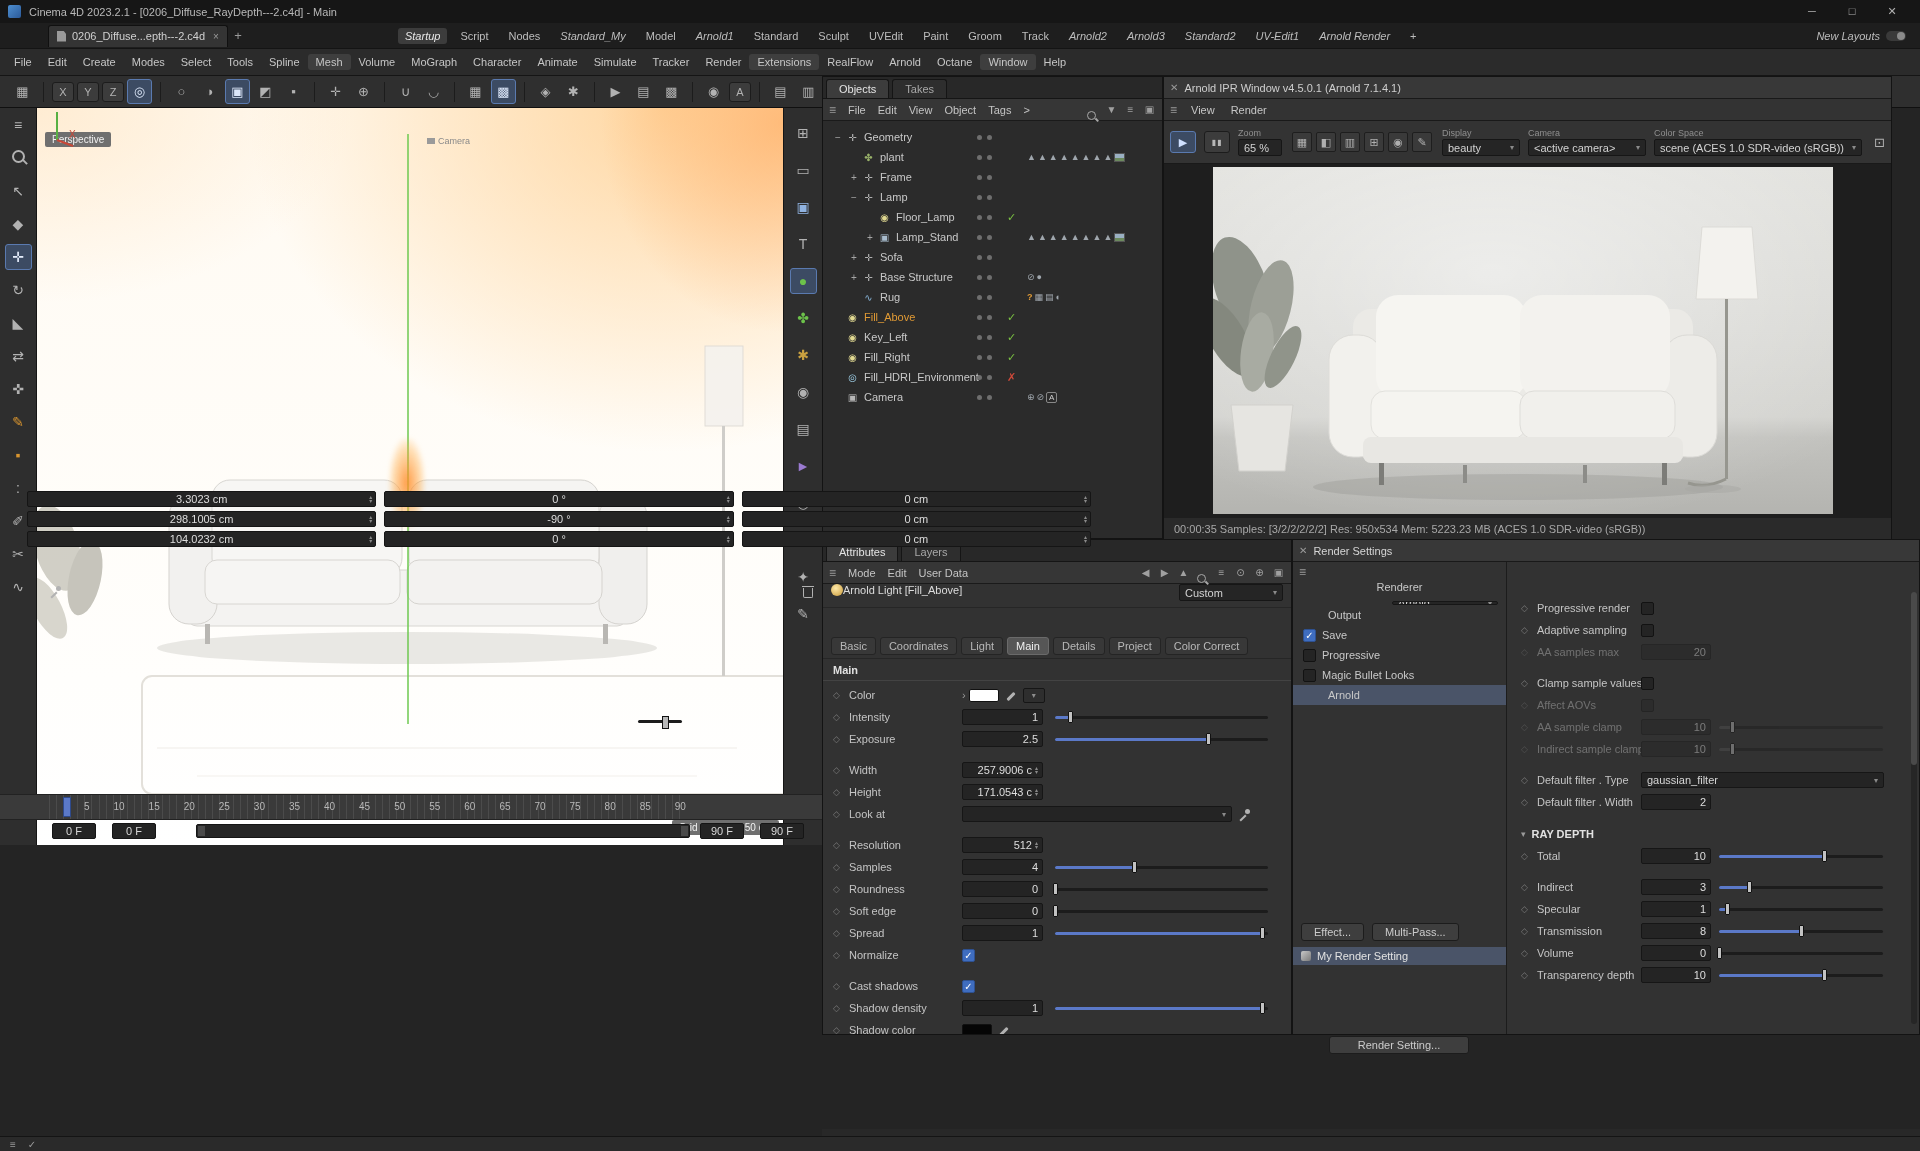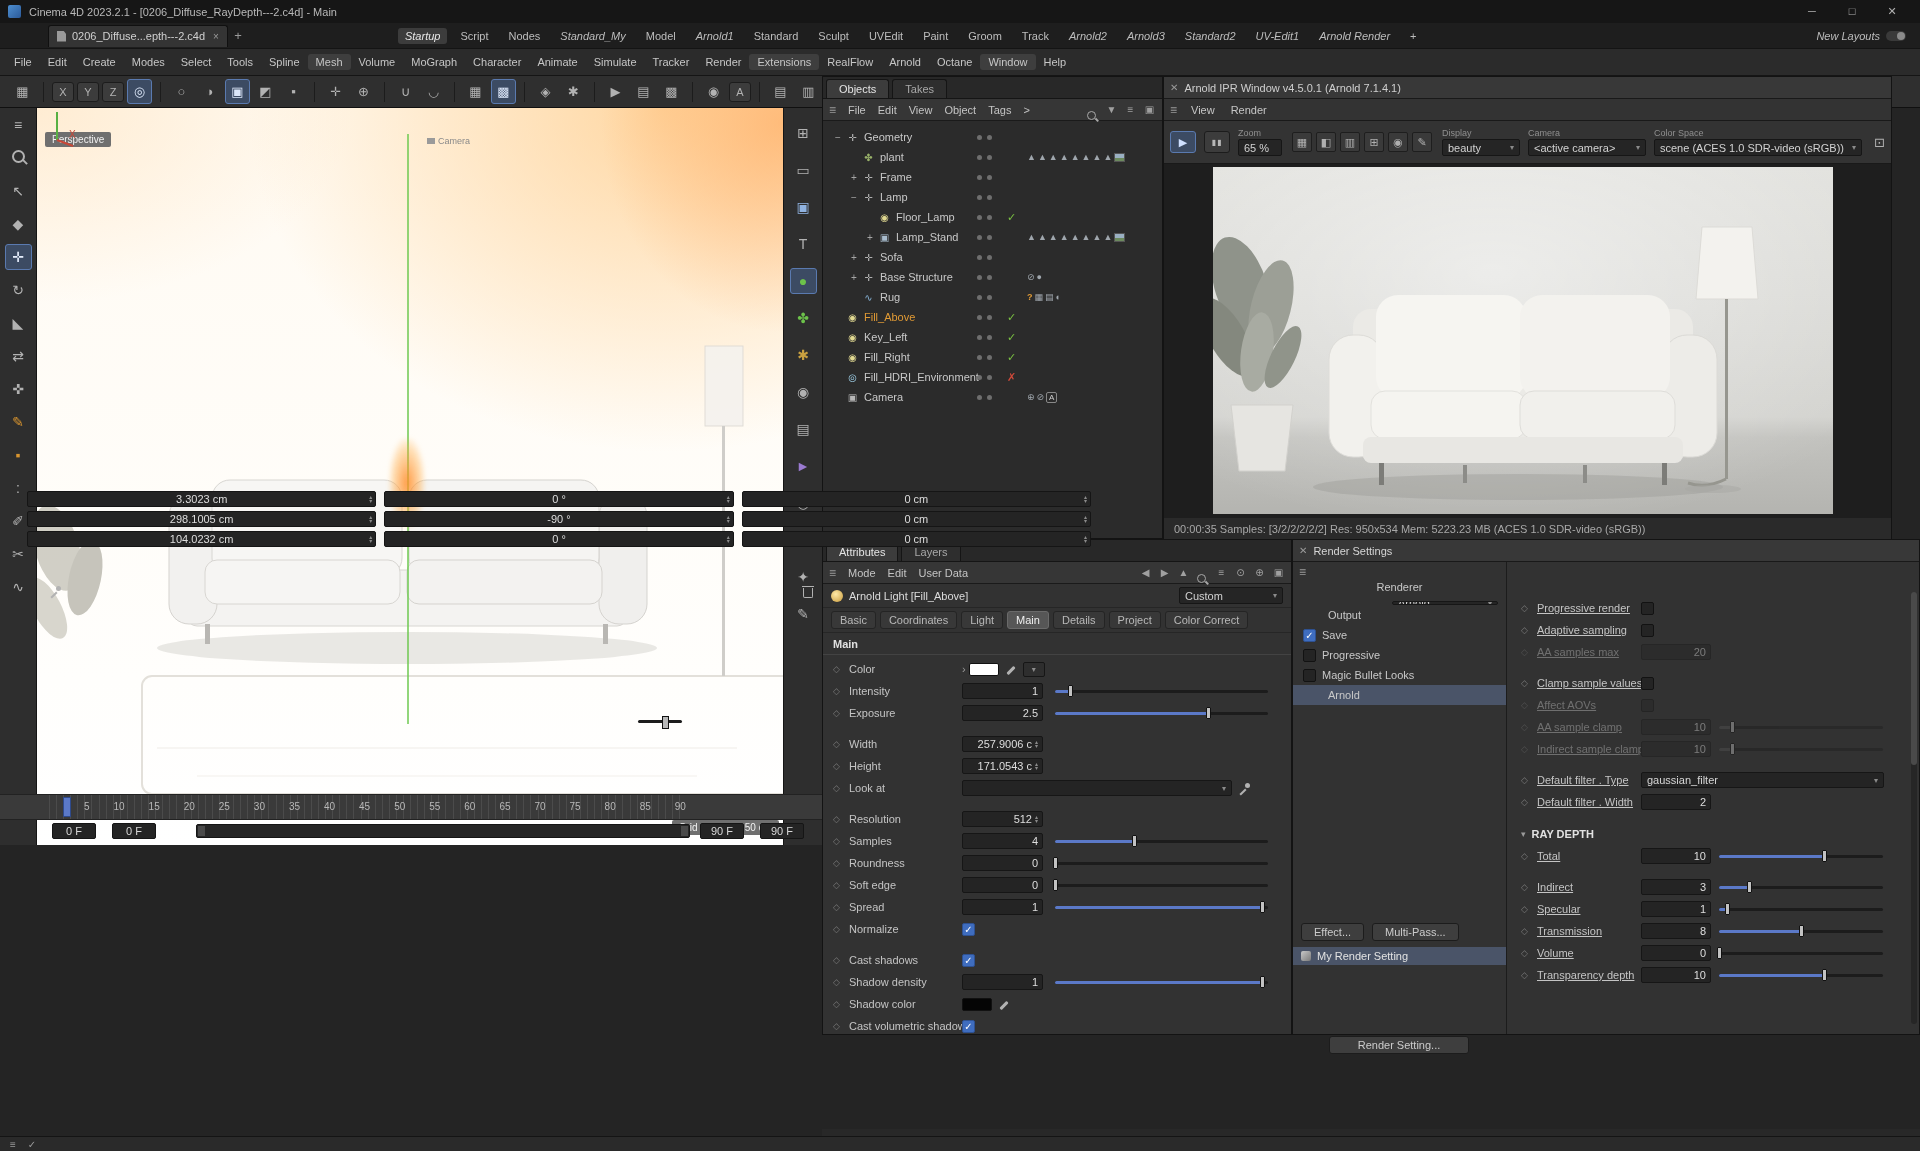--- a/index.html
+++ b/index.html
@@ -109,25 +109,25 @@
 .ipr-ic{width:20px;height:20px;display:flex;align-items:center;justify-content:center;background:#3a3a3a;border:1px solid #1e1e1e;border-radius:2px;color:#b0b0b0;font-size:11px;cursor:pointer;}
 .ipr-expand{margin-left:auto;color:#b0b0b0;font-size:13px;cursor:pointer;}
 .ipr-canvas{height:354px;background:#1e1e1e;position:relative;overflow:hidden;}
 .ipr-image{position:absolute;left:49px;top:3px;width:620px;height:347px;background:#d5d5d1;}
 .ipr-status{height:21px;display:flex;align-items:center;padding:0 10px;color:#a8a8a8;background:#2a2a2a;white-space:nowrap;overflow:hidden;}
 
 #farright{left:1892px;top:76px;width:28px;height:463px;background:#2e2e2e;display:flex;flex-direction:column;align-items:center;padding-top:8px;gap:12px;}
 #farright span{color:#9a9a9a;font-size:10px;cursor:pointer;}
 
 #attributes-panel{left:822px;top:539px;width:470px;height:496px;overflow:hidden;}
-.objrow{height:24px;display:flex;align-items:center;padding:0 8px;gap:6px;border-bottom:1px solid #262626;}
+.objrow{height:24px;display:flex;align-items:flex-start;padding:0 8px;border-bottom:1px solid #262626;}
 .objrow .bulb{width:12px;height:12px;border-radius:50%;background:radial-gradient(circle at 40% 35%,#ffe9a8,#c89a3a);}
 .objttl{color:#dcdcdc;}
 .customdd{margin-left:auto;width:104px;}
-.atabs{display:flex;gap:4px;padding:3px 8px;border-bottom:1px solid #262626;}
+.atabs{display:flex;gap:4px;padding:3px 8px;border-bottom:1px solid #262626;margin-top:26px;}
 .atab{padding:2px 8px;color:#b8b8b8;border-radius:3px;cursor:pointer;background:#383838;border:1px solid #242424;}
 .atab.active{background:#565656;border-color:#6a6a6a;color:#efefef;}
 .sectitle{height:22px;display:flex;align-items:center;padding:0 10px;color:#e0e0e0;border-bottom:1px solid #434343;font-weight:bold;}
 
 .arow{display:flex;align-items:center;height:22px;padding-left:10px;}
 .arow.gap{margin-top:9px;}
 .arow.disabled{opacity:.42;}
 .kd{width:16px;color:#787878;font-size:9px;}
 .albl{width:113px;color:#c4c4c4;white-space:nowrap;overflow:hidden;}
 .aexp,.aswatch,.apencil,.abox,.addsm,.aslider,.achk,.add,.apicker{display:none;}
@@ -166,21 +166,21 @@
 .rs-item .rlbl{margin-left:6px;color:#c8c8c8;white-space:nowrap;}
 .rs-item:not(.has-chk) .rlbl{margin-left:25px;}
 .rs-item.sel{background:#4a5468;}
 .rs-buttons{position:absolute;left:8px;top:361px;display:flex;gap:8px;}
 .rs-btn{background:#3e3e3e;border:1px solid #1c1c1c;border-radius:3px;padding:2px 12px;color:#cccccc;cursor:pointer;}
 .rs-mysetting{position:absolute;left:0;top:385px;width:100%;height:18px;background:#4a5468;display:flex;align-items:center;padding-left:8px;gap:6px;color:#e2e2e2;}
 .rs-mysetting i{width:10px;height:10px;background:linear-gradient(135deg,#c8c8c8,#7a7a7a);border-radius:2px;}
 .rs-renderbtn{position:absolute;left:36px;top:474px;width:140px;}
 
 #arn-col{position:absolute;left:214px;top:22px;right:0;bottom:0;padding-top:35px;overflow:hidden;}
-#arn-col .albl{width:104px;text-decoration:underline;}
+#arn-col .albl{width:104px;}
 #arn-col .abox{width:70px;}
 #arn-col .arow.has-slider .aslider{width:164px;margin-left:8px;}
 #arn-col .arow.has-dd .add{width:243px;}
 #arn-col .arow{padding-left:14px;}
 .ray-header{height:22px;display:flex;align-items:center;gap:6px;padding-left:14px;color:#e2e2e2;font-weight:bold;margin-top:10px;}
 .ray-header .caret{color:#9a9a9a;font-size:9px;font-weight:normal;}
 #arn-scroll{position:absolute;right:2px;top:30px;bottom:10px;width:6px;background:#262626;border-radius:3px;}
 #arn-scroll::after{content:"";position:absolute;left:0;top:0;width:100%;height:40%;background:#4a4a4a;border-radius:3px;}
 
 #transform-row{left:822px;top:1035px;width:1098px;height:22px;background:#323232;border:1px solid #131313;display:flex;align-items:center;padding:0 6px;gap:8px;}

